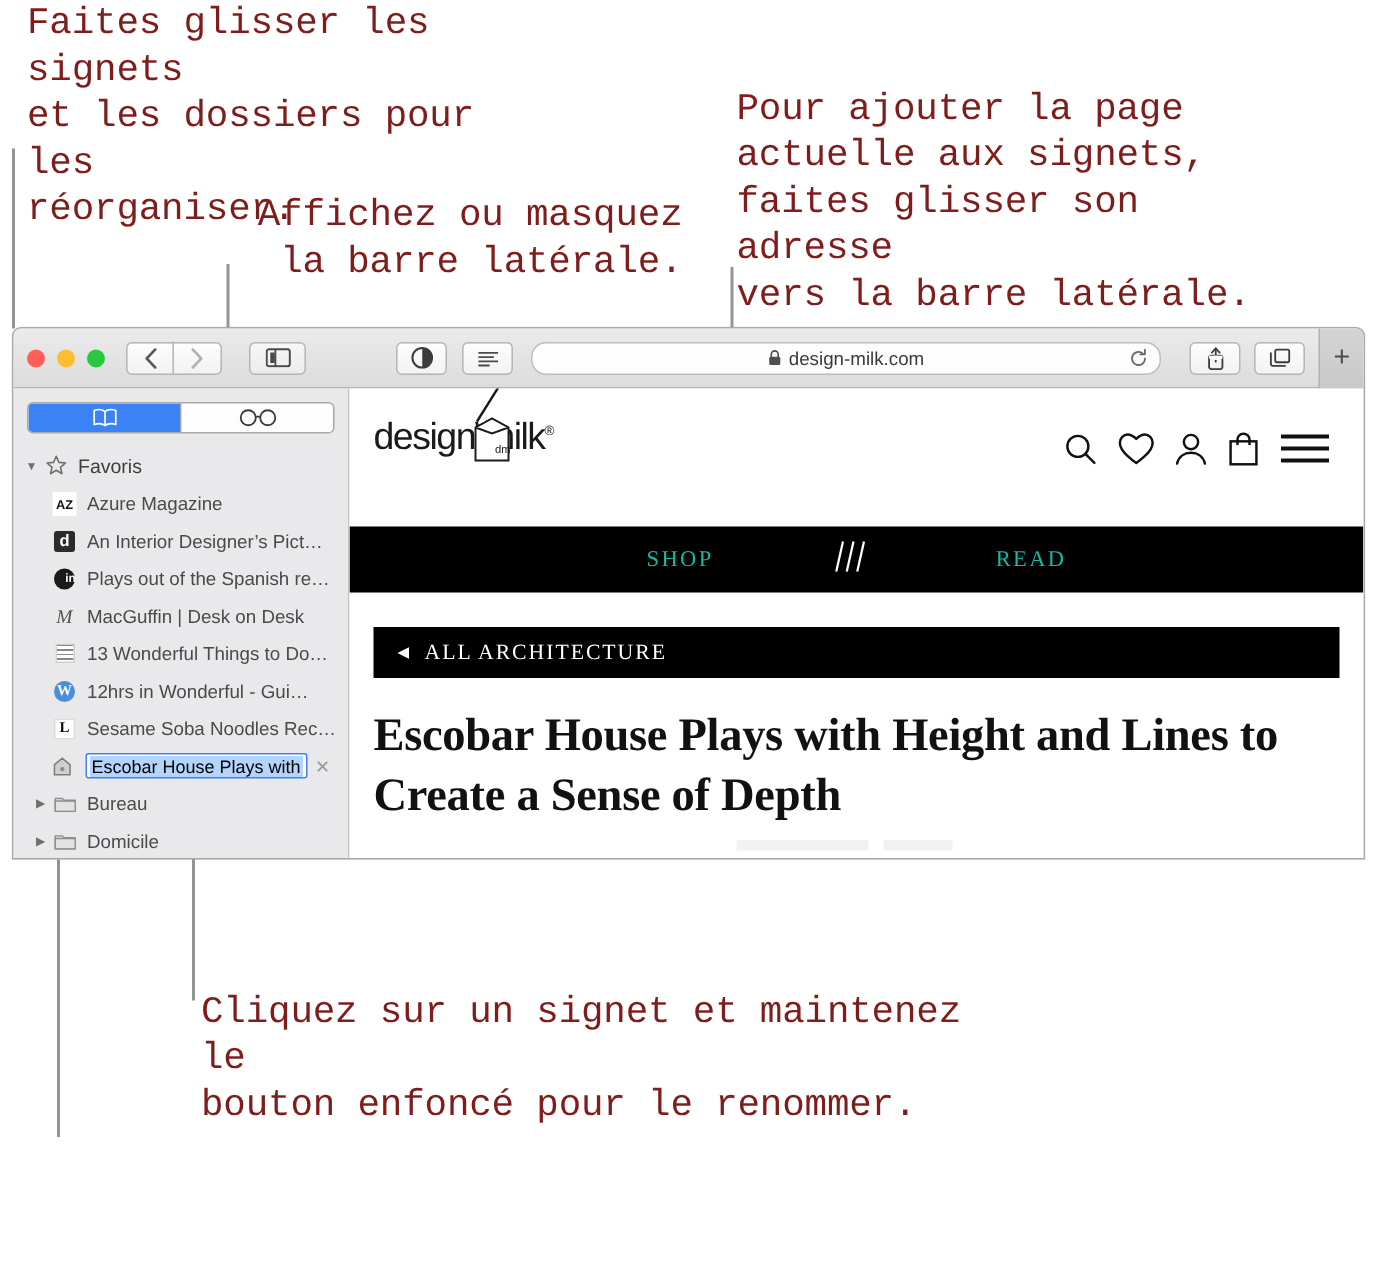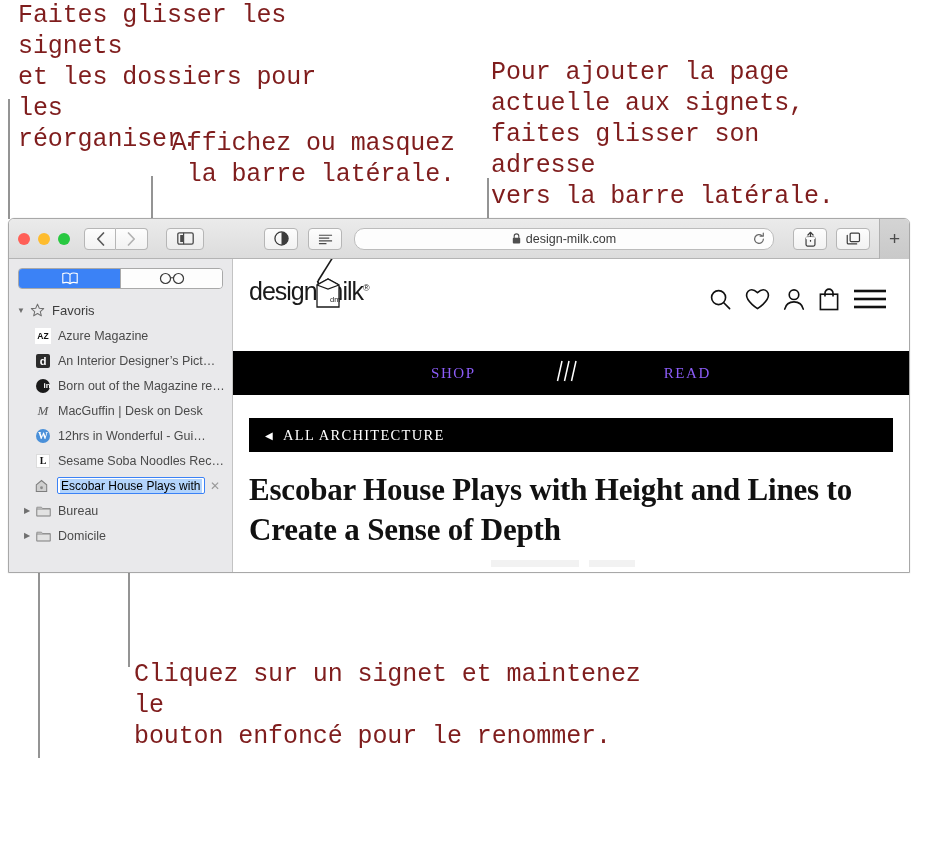--- a/index.html
+++ b/index.html
@@ -195,21 +195,21 @@
     font-family: "Liberation Sans", sans-serif;
     font-size: 25px; color: #1a1a1a; letter-spacing: -1px;
     white-space: nowrap;
   }
   .logo-sup { font-size: 9px; vertical-align: super; }
   .site-icons { margin-left: auto; display: flex; gap: 13px; align-items: center; padding-top: 10px; }
 
   #navbar {
     background: #000; height: 44px;
     display: flex; align-items: center; justify-content: center; gap: 80px;
-    color: #8b5cf6;
+    color: #14b8a6;
     font-family: "Liberation Serif", serif;
     font-size: 15px; letter-spacing: 1.6px;
   }
   #crumbbar {
     margin: 23px 16px 0 16px;
     background: #000; height: 34px;
     display: flex; align-items: center;
     color: #fff;
     font-family: "Liberation Serif", serif;
     font-size: 14.5px; letter-spacing: 1.3px;
@@ -379,28 +379,34 @@
           <span class="fav">
               <span class="fi-d" style="display:flex;align-items:center;justify-content:center;">d</span>
             </span>
           <span class="sb-label">An Interior Designer’s Pict…</span>
         </div>
 
         <div class="sb-row child">
           <span class="fav">
               <span class="fi-in" style="display:flex;align-items:center;justify-content:center;">in</span>
             </span>
-          <span class="sb-label">Born out of the Magazine re…</span>
+          <span class="sb-label">Plays out of the Spanish re…</span>
         </div>
 
         <div class="sb-row child">
           <span class="fav fi-m">M</span>
           <span class="sb-label">MacGuffin | Desk on Desk</span>
         </div>
 
+        <div class="sb-row child">
+          <span class="fav">
+              <span class="fi-grid"></span>
+            </span>
+          <span class="sb-label">13 Wonderful Things to Do…</span>
+        </div>
 
         <div class="sb-row child">
           <span class="fav">
               <span class="fi-wp" style="display:flex;align-items:center;justify-content:center;">W</span>
             </span>
           <span class="sb-label">12hrs in Wonderful - Gui…</span>
         </div>
 
         <div class="sb-row child">
           <span class="fav">

